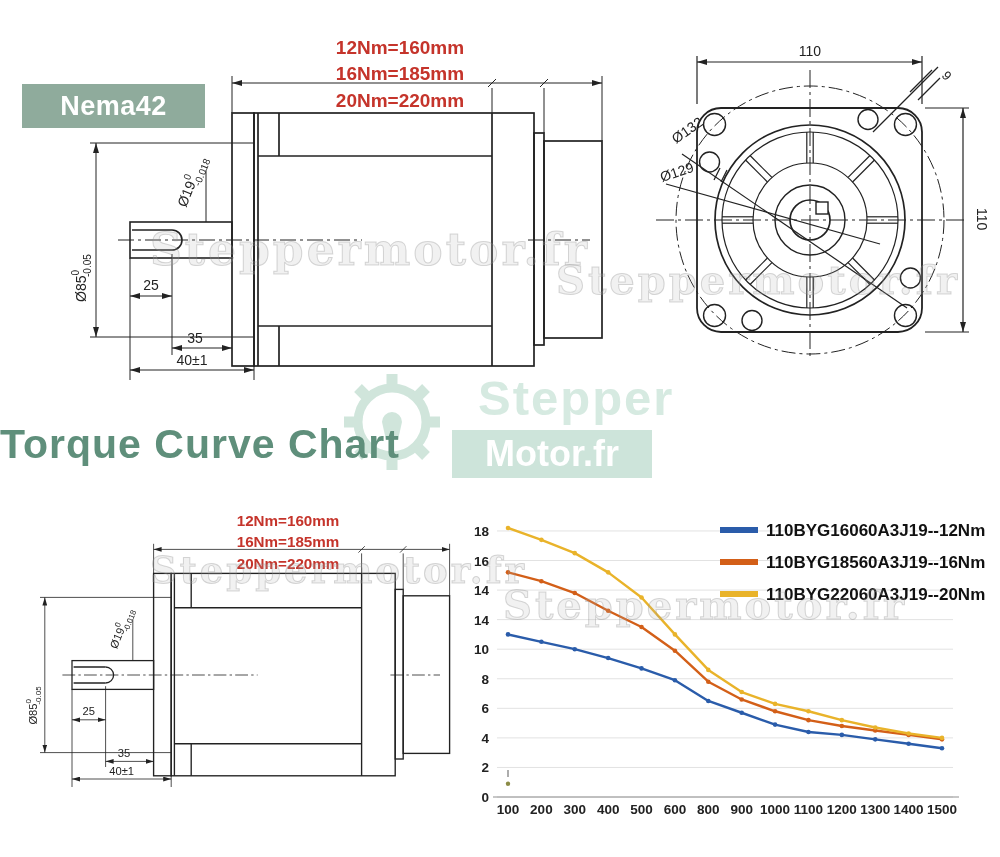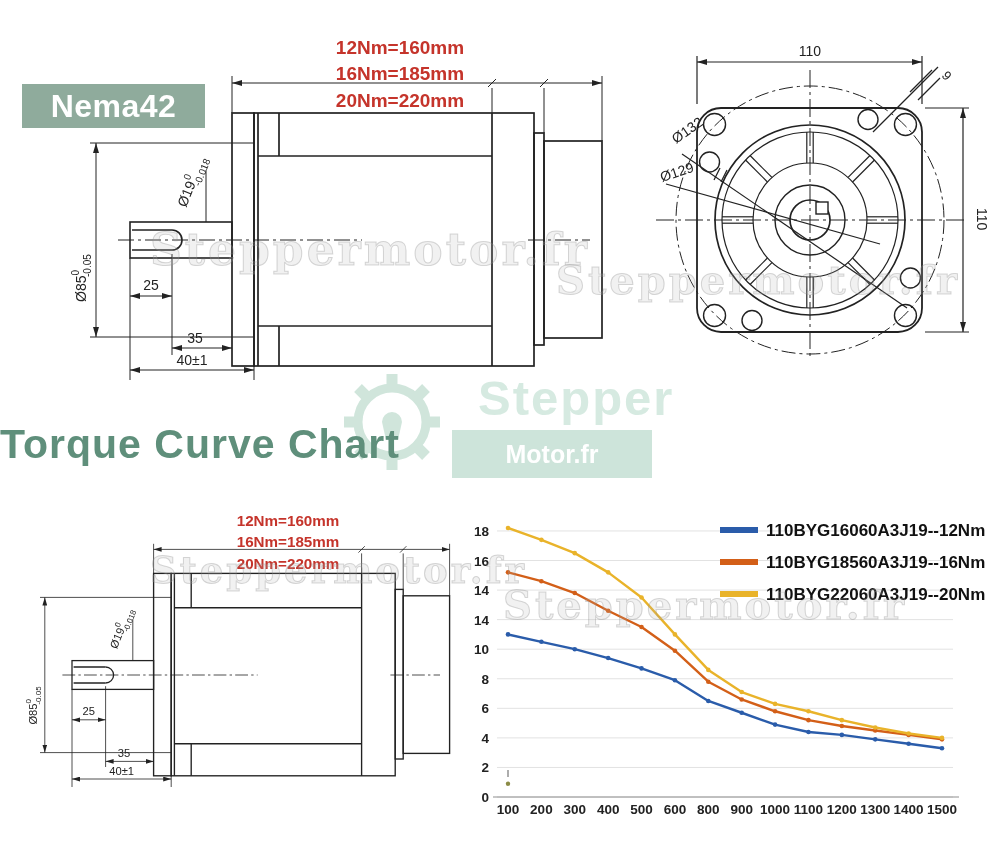--- a/index.html
+++ b/index.html
@@ -1,36 +1,36 @@
 <!DOCTYPE html>
 <html><head>
 <meta charset="utf-8">
 <style>
   html,body{margin:0;padding:0;background:#fff;}
   #canvas{position:relative;width:1000px;height:857px;background:#fff;overflow:hidden;
           font-family:"Liberation Sans",sans-serif;}
   .abs{position:absolute;}
   
   #badge{left:22px;top:84px;width:183px;height:44px;background:#8fab9c;color:#fff;
-         font-weight:bold;font-size:32px;text-align:center;line-height:44px;letter-spacing:0.5px;}
+         font-weight:bold;font-size:27px;text-align:center;line-height:44px;letter-spacing:0.5px;}
   
   #title{left:0;top:421px;width:990px;text-align:left;color:#5f8f7b;font-weight:bold;
          font-size:41px;letter-spacing:1px;z-index:3;}
   
   .wm{font-family:"DejaVu Serif",serif;font-weight:bold;color:rgba(180,180,180,0.18);
       -webkit-text-stroke:1px rgba(140,140,140,0.34);letter-spacing:3px;z-index:2;
       pointer-events:none;white-space:nowrap;}
   #wm1{left:150px;top:224px;font-size:44px;}
   #wm2{left:556px;top:256px;font-size:40px;}
   #wm3{left:150px;top:548px;font-size:37px;}
   #wm4{left:503px;top:581px;font-size:40px;}
   
   #logo-stepper{left:478px;top:370px;font-size:49px;font-weight:bold;color:#d6eae1;z-index:1;letter-spacing:2px;}
   #logo-box{left:452px;top:430px;width:200px;height:48px;background:#cde4da;z-index:1;}
-  #logo-motor{width:200px;text-align:center;color:#ffffff;font-weight:bold;font-size:25px;line-height:48px;}
+  #logo-motor{width:200px;text-align:center;color:#ffffff;font-weight:bold;font-size:36px;line-height:48px;}
   svg text{font-family:"Liberation Sans",sans-serif;}
   .dwg-label{font-size:14px;fill:#222;}
   .red-dim{font-size:19px;font-weight:bold;fill:#c5342b;}
 </style>
 </head>
 <body>
 
 <div id="canvas">
 
   <div id="badge" class="abs">Nema42 110mm</div>

